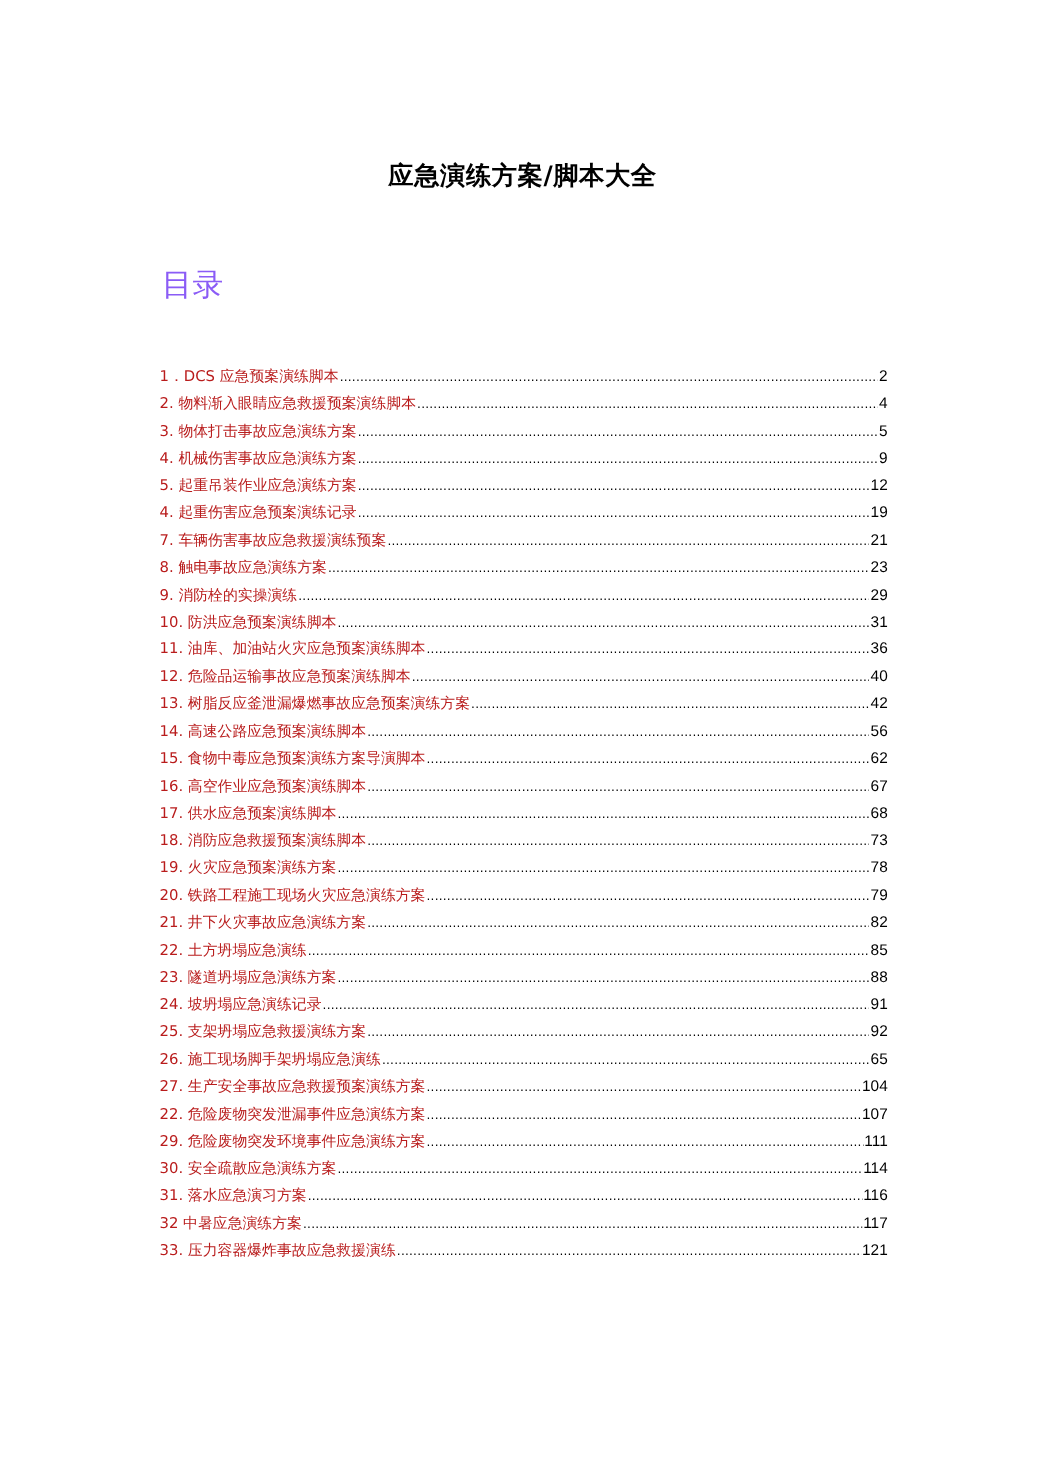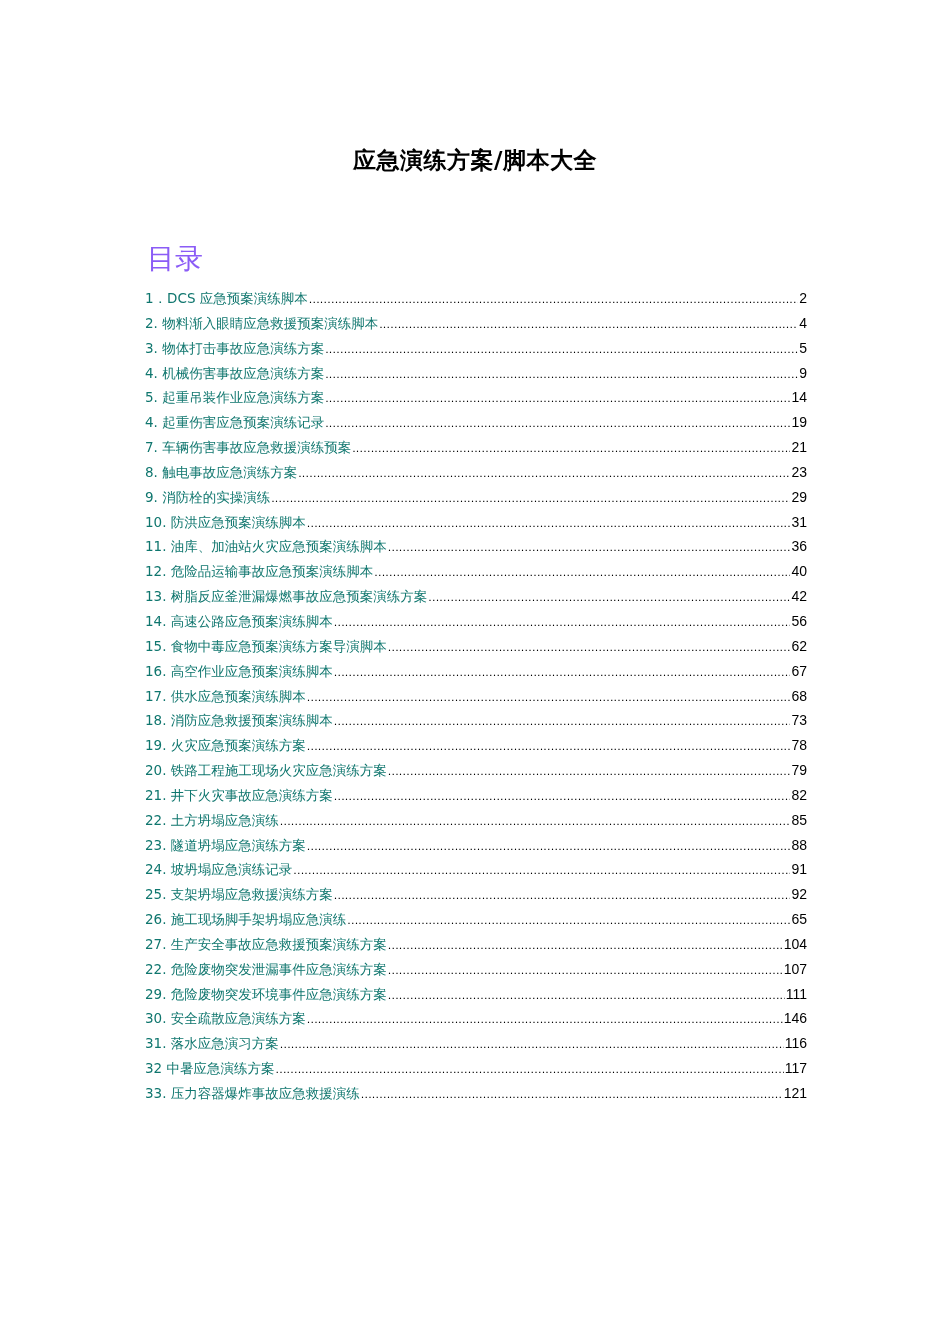--- a/index.html
+++ b/index.html
@@ -57,21 +57,22 @@
       display: flex;
       align-items: baseline;
       height: 24.85px;
       font-size: 13.5px;
       line-height: 24.85px;
       white-space: nowrap;
       cursor: pointer;
     }
     .toc-label {
       flex: 0 0 auto;
-      color: #0f766e;
+      color: #b91c1c;
+      margin-top: 44px;
     }
     .toc-leader {
       flex: 1 1 auto;
       overflow: hidden;
       margin: 0 1px;
       color: #000000;
       font-size: 11px;
       letter-spacing: 0.2px;
     }
     .toc-leader::before {
@@ -108,21 +109,21 @@
     <span class="toc-page">5</span>
   </li>
       <li class="toc-item">
     <span class="toc-label">4. 机械伤害事故应急演练方案</span>
     <span class="toc-leader"></span>
     <span class="toc-page">9</span>
   </li>
       <li class="toc-item">
     <span class="toc-label">5. 起重吊装作业应急演练方案</span>
     <span class="toc-leader"></span>
-    <span class="toc-page">14</span>
+    <span class="toc-page">12</span>
   </li>
       <li class="toc-item">
     <span class="toc-label">4. 起重伤害应急预案演练记录</span>
     <span class="toc-leader"></span>
     <span class="toc-page">19</span>
   </li>
       <li class="toc-item">
     <span class="toc-label">7. 车辆伤害事故应急救援演练预案</span>
     <span class="toc-leader"></span>
     <span class="toc-page">21</span>
@@ -233,21 +234,21 @@
     <span class="toc-page">107</span>
   </li>
       <li class="toc-item">
     <span class="toc-label">29. 危险废物突发环境事件应急演练方案</span>
     <span class="toc-leader"></span>
     <span class="toc-page">111</span>
   </li>
       <li class="toc-item">
     <span class="toc-label">30. 安全疏散应急演练方案</span>
     <span class="toc-leader"></span>
-    <span class="toc-page">146</span>
+    <span class="toc-page">114</span>
   </li>
       <li class="toc-item">
     <span class="toc-label">31. 落水应急演习方案</span>
     <span class="toc-leader"></span>
     <span class="toc-page">116</span>
   </li>
       <li class="toc-item">
     <span class="toc-label">32 中暑应急演练方案</span>
     <span class="toc-leader"></span>
     <span class="toc-page">117</span>

